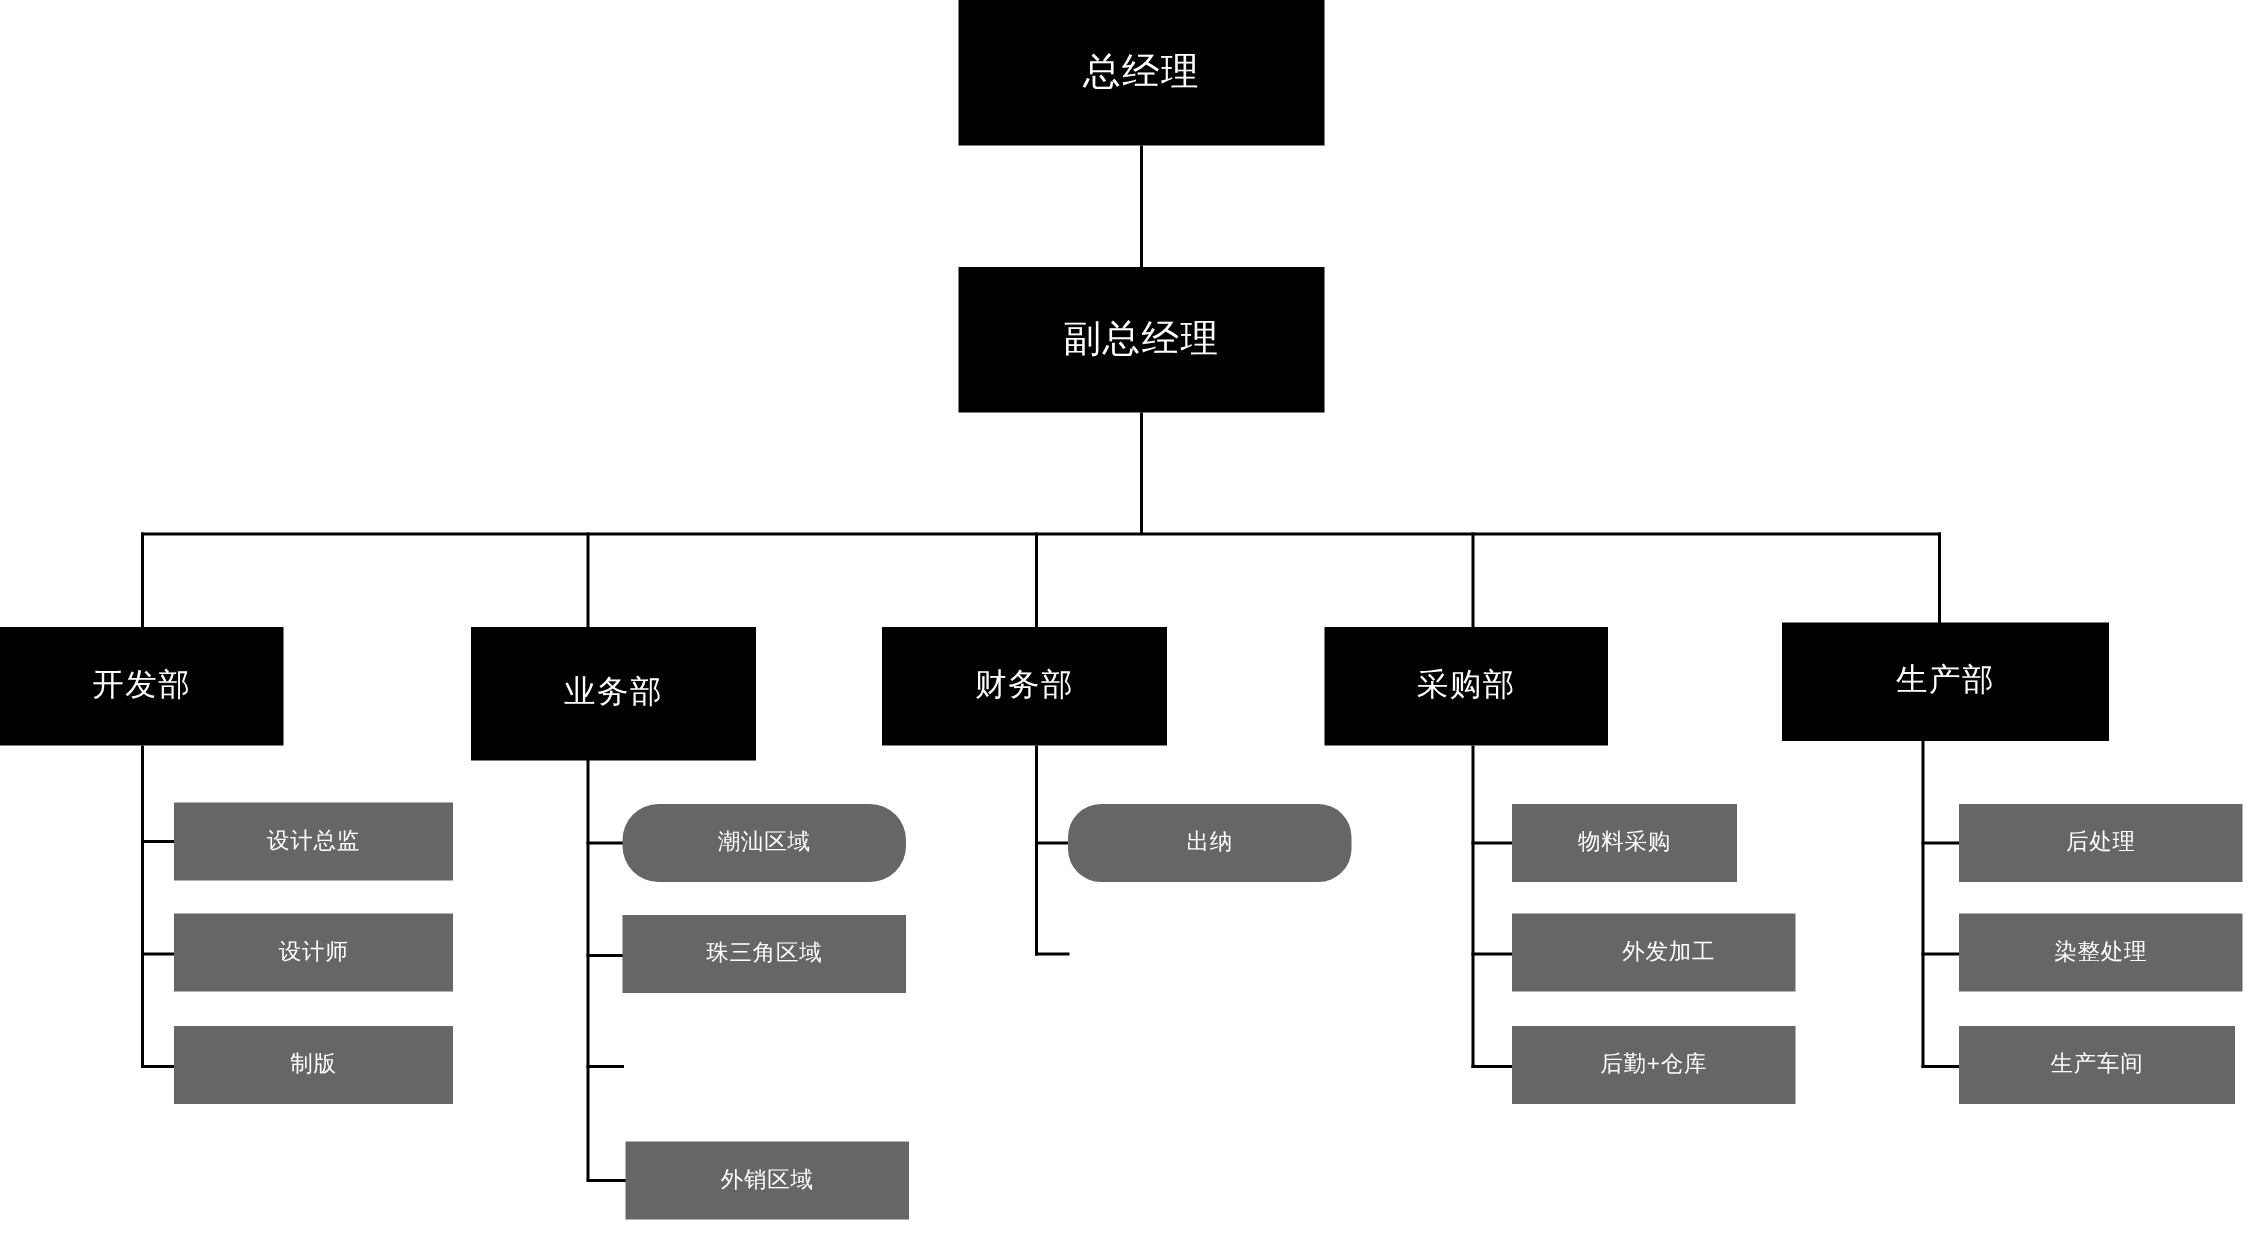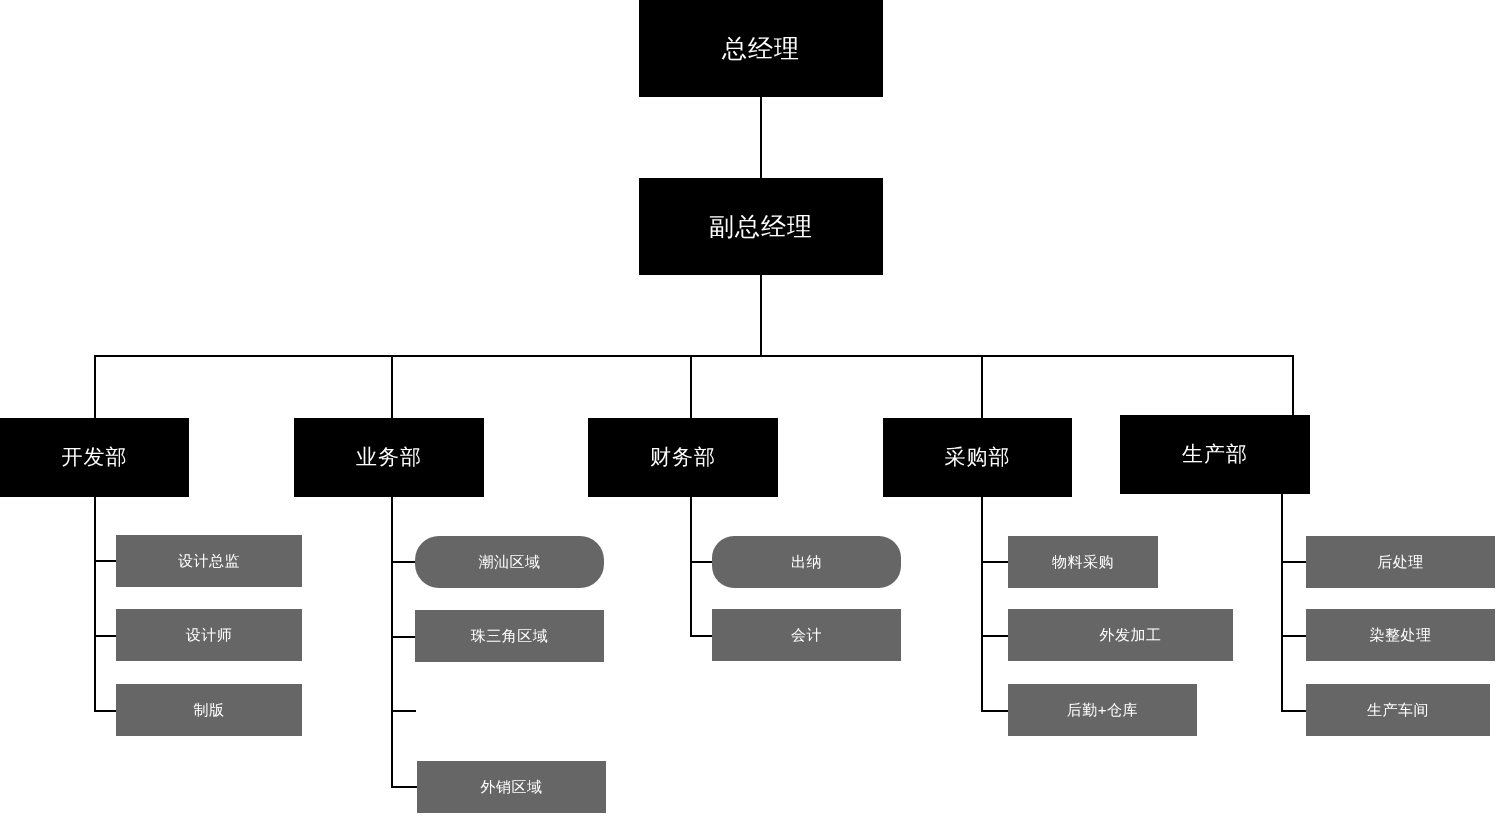--- a/index.html
+++ b/index.html
@@ -64,27 +64,27 @@
   <div class="conn conn-h" style="left:94px; top:355px; width:1200px; height:2px;"></div>
 
   <div class="conn conn-v" style="left:94px; top:355px; width:2px; height:63px;"></div>
   <div class="conn conn-v" style="left:391px; top:355px; width:2px; height:63px;"></div>
   <div class="conn conn-v" style="left:690px; top:355px; width:2px; height:63px;"></div>
   <div class="conn conn-v" style="left:981px; top:355px; width:2px; height:63px;"></div>
   <div class="conn conn-v" style="left:1292px; top:355px; width:2px; height:63px;"></div>
 
   <div class="node node-dept" style="left:0px; top:418px; width:189px; height:79px;">开发部</div>
 
-  <div class="node node-dept" style="left:294px; top:418px; width:190px; height:79px;">业务部</div>
+  <div class="node node-dept" style="left:314px; top:418px; width:190px; height:89px;">业务部</div>
 
   <div class="node node-dept" style="left:588px; top:418px; width:190px; height:79px;">财务部</div>
 
   <div class="node node-dept" style="left:883px; top:418px; width:189px; height:79px;">采购部</div>
 
-  <div class="node node-dept" style="left:1120px; top:415px; width:190px; height:79px;">生产部</div>
+  <div class="node node-dept" style="left:1188px; top:415px; width:218px; height:79px;">生产部</div>
 
   <div class="conn conn-v" style="left:94px; top:497px; width:2px; height:215px;"></div>
   <div class="conn conn-h" style="left:94px; top:560px; width:23px; height:2px;"></div>
   <div class="conn conn-h" style="left:94px; top:635px; width:23px; height:2px;"></div>
   <div class="conn conn-h" style="left:94px; top:710px; width:23px; height:2px;"></div>
 
   <div class="node node-leaf" style="left:116px; top:535px; width:186px; height:52px;">设计总监</div>
   <div class="node node-leaf" style="left:116px; top:609px; width:186px; height:52px;">设计师</div>
   <div class="node node-leaf" style="left:116px; top:684px; width:186px; height:52px;">制版</div>
 
@@ -96,29 +96,28 @@
 
   <div class="node node-leaf" style="left:415px; top:536px; width:189px; height:52px;border-radius:24px;">潮汕区域</div>
   <div class="node node-leaf" style="left:415px; top:610px; width:189px; height:52px;">珠三角区域</div>
   <div class="node node-leaf" style="left:417px; top:761px; width:189px; height:52px;">外销区域</div>
 
   <div class="conn conn-v" style="left:690px; top:497px; width:2px; height:140px;"></div>
   <div class="conn conn-h" style="left:690px; top:561px; width:23px; height:2px;"></div>
   <div class="conn conn-h" style="left:690px; top:635px; width:23px; height:2px;"></div>
 
   <div class="node node-leaf" style="left:712px; top:536px; width:189px; height:52px;border-radius:22px;">出纳</div>
-  <div class="node node-leaf" style="left:712px; top:609px; width:189px; height:52px;">会计</div>
 
   <div class="conn conn-v" style="left:981px; top:497px; width:2px; height:215px;"></div>
   <div class="conn conn-h" style="left:981px; top:561px; width:28px; height:2px;"></div>
   <div class="conn conn-h" style="left:981px; top:635px; width:28px; height:2px;"></div>
   <div class="conn conn-h" style="left:981px; top:710px; width:28px; height:2px;"></div>
 
   <div class="node node-leaf" style="left:1008px; top:536px; width:150px; height:52px;">物料采购</div>
-  <div class="node node-leaf" style="left:1008px; top:609px; width:225px; height:52px;padding-left:20px;">外发加工</div>
+  <div class="node node-leaf" style="left:1008px; top:609px; width:189px; height:52px;padding-left:20px;">外发加工</div>
   <div class="node node-leaf" style="left:1008px; top:684px; width:189px; height:52px;">后勤+仓库</div>
 
   <div class="conn conn-v" style="left:1281px; top:494px; width:2px; height:218px;"></div>
   <div class="conn conn-h" style="left:1281px; top:561px; width:26px; height:2px;"></div>
   <div class="conn conn-h" style="left:1281px; top:635px; width:26px; height:2px;"></div>
   <div class="conn conn-h" style="left:1281px; top:710px; width:26px; height:2px;"></div>
 
   <div class="node node-leaf" style="left:1306px; top:536px; width:189px; height:52px;">后处理</div>
   <div class="node node-leaf" style="left:1306px; top:609px; width:189px; height:52px;">染整处理</div>
   <div class="node node-leaf" style="left:1306px; top:684px; width:184px; height:52px;">生产车间</div>

